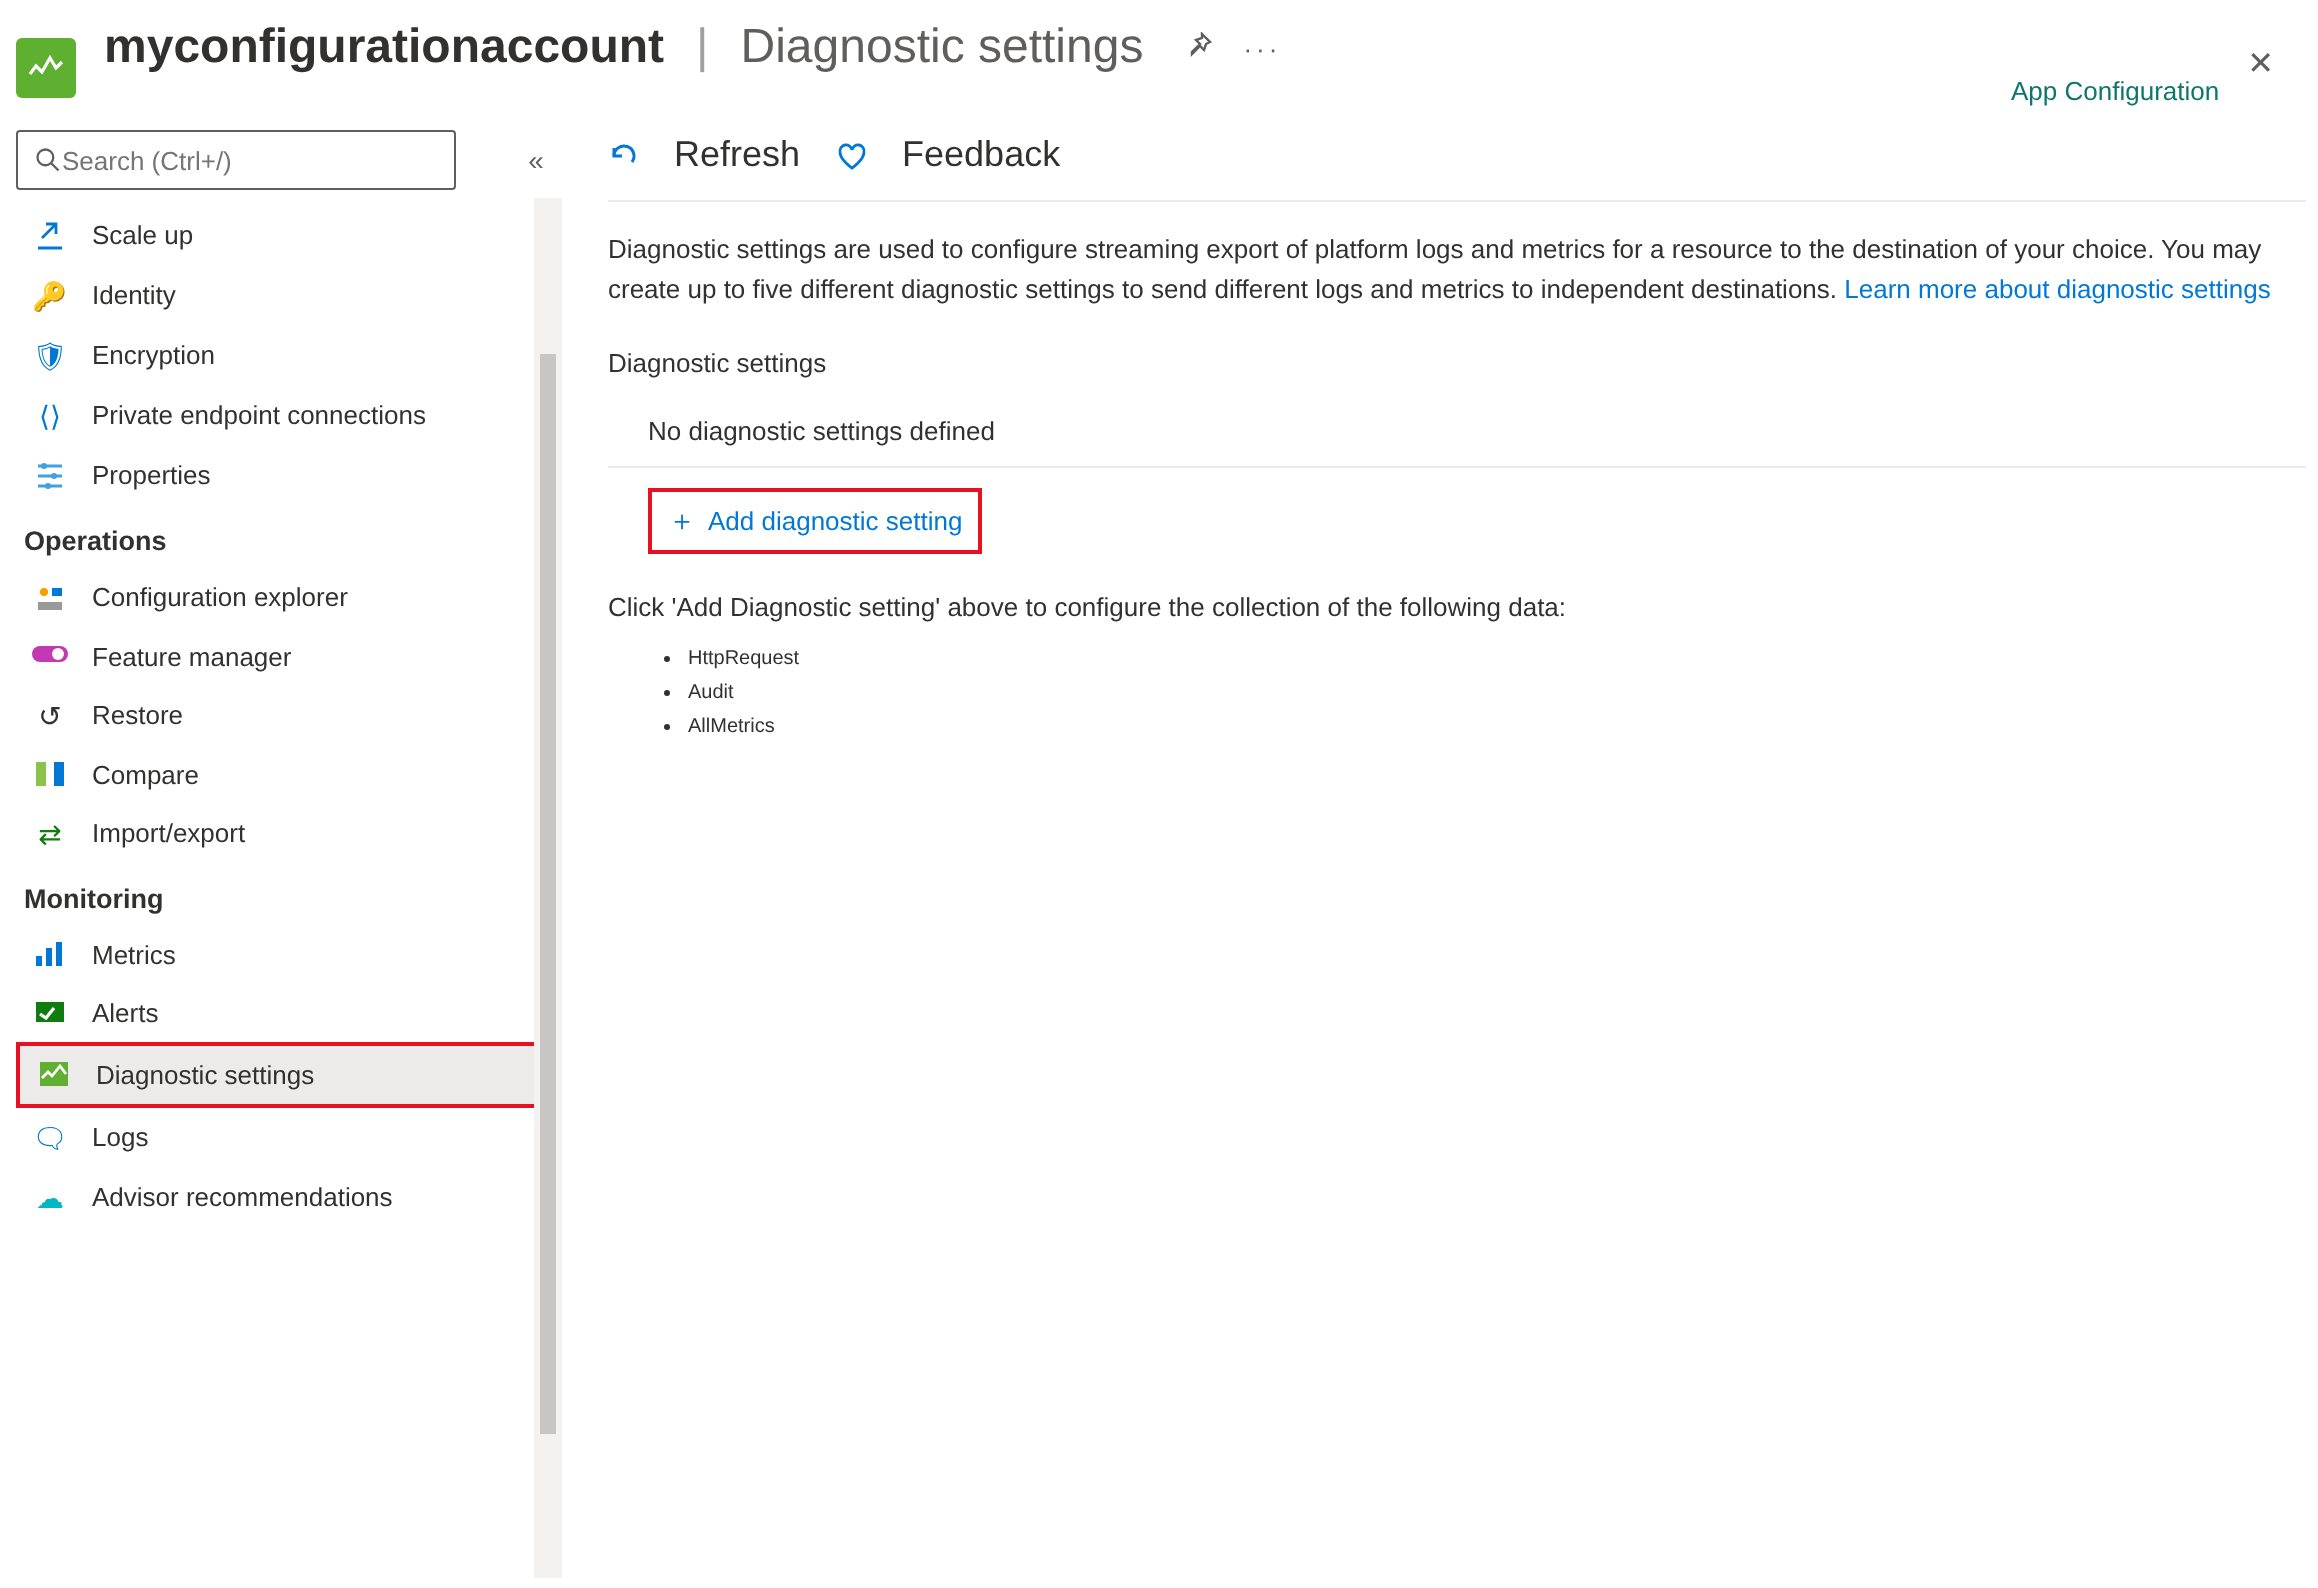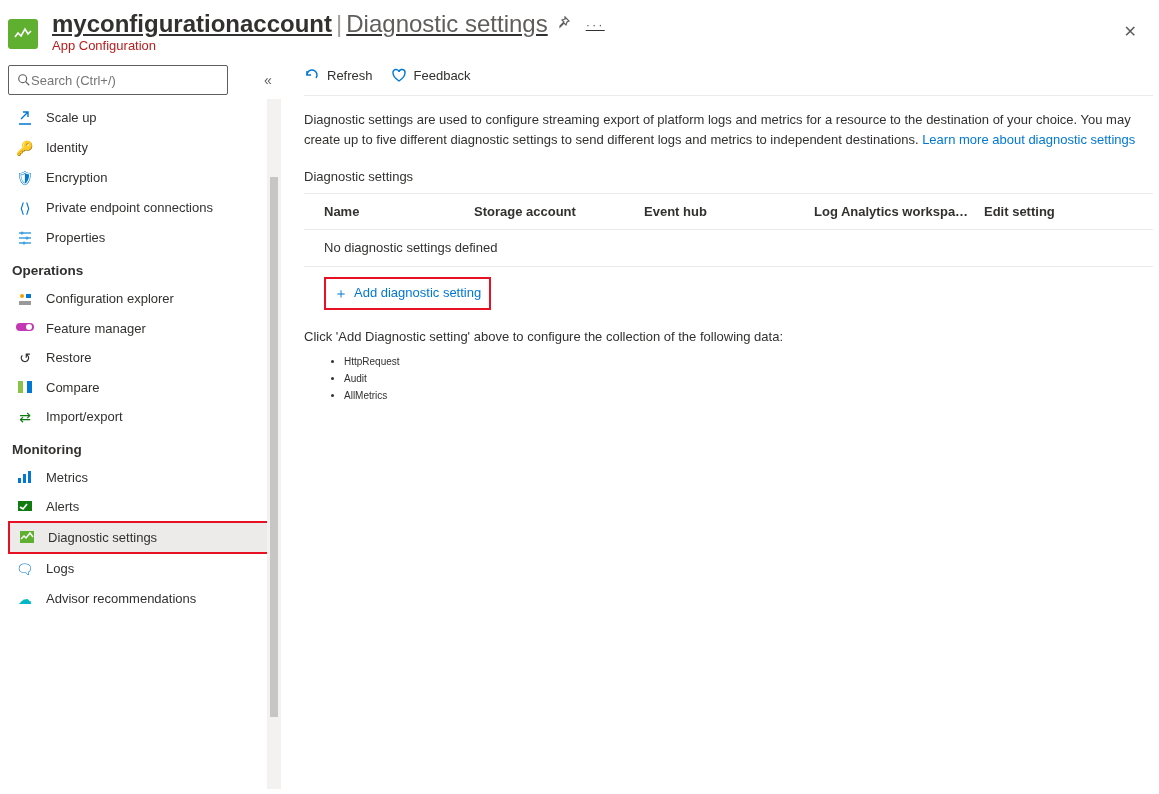--- a/index.html
+++ b/index.html
@@ -20,25 +20,25 @@
 }
 .header-icon {
   width: 30px; height: 30px;
   background: #5fb030;
   border-radius: 3px;
   display: flex; align-items: center; justify-content: center;
   margin-right: 14px;
   margin-top: 4px;
 }
 .header-titles { flex: 1; }
-.title-row { display: flex; gap: 0; text-decoration: underline; }
+.title-row { display: flex; gap: 12px; }
 .title-main { font-size: 24px; font-weight: 600; color:#323130; }
 .title-sep { font-size: 24px; color:#a19f9d; font-weight: 300; margin: 0 4px;}
 .title-sub { font-size: 24px; color:#605e5c; font-weight: 400; }
-.subtitle { font-size: 13px; color:#b91c1c; margin-top: 0px; }
+.subtitle { font-size: 13px; color:#0f766e; margin-top: 0px; text-align: right; }
 .header-actions { display:flex; gap:14px; align-items:center; margin-left: 8px; color:#605e5c;}
 .header-close { margin-left: auto; padding: 6px 14px; cursor:pointer; font-size:16px; color:#605e5c;}
 .layout { display:flex; height: calc(100% - 62px); }
 .sidebar { width: 280px; padding: 8px 0 0 8px; position:relative; }
 .search-wrap { display:flex; align-items:center; gap:28px; margin-bottom:8px;}
 .search-box {
   flex:1;
   display:flex; align-items:center;
   border:1px solid #605e5c; border-radius:2px;
   height:30px; padding:0 8px;
@@ -58,21 +58,21 @@
   color:#323130;
 }
 .nav-item.selected { background:#edebe9;}
 .nav-item .ic { width:18px; display:flex; justify-content:center; font-size:14px;}
 .nav-header { font-weight:600; padding: 10px 8px 6px 4px; font-size:13.5px; color:#323130;}
 .highlight-red { border: 2px solid #e81123; }
 .scroll-track { position:absolute; right:-1px; top:42px; width:14px; bottom:0; background:#f3f2f1;}
 .scroll-thumb { position:absolute; top:78px; width:8px; height:540px; background:#c8c6c4; left:3px; border-radius:0;}
 .main { flex:1; padding: 0 0 0 24px; position:relative;}
 .toolbar { display:flex; gap:18px; padding: 10px 0 12px 0; align-items:center; color:#323130;}
-.tool-btn { display:flex; align-items:center; gap:7px; cursor:pointer; font-size:13px; color:#323130;}
+.tool-btn { display:flex; align-items:center; gap:17px; cursor:pointer; font-size:18px; color:#323130;}
 .tool-btn .ic { color:#0078d4; font-size:15px;}
 .divider { border-bottom:1px solid #edebe9; margin-right:6px;}
 .content { padding: 14px 6px 0 0; font-size:13px; color:#323130; line-height:1.5;}
 .content a { color:#0078d4; text-decoration:none;}
 .section-label { margin-top:18px; margin-bottom:6px;}
 .table { width:100%; }
 .thead { display:flex; border-top:1px solid #edebe9; border-bottom:1px solid #edebe9; padding:8px 0;}
 .th { font-weight:600; font-size:13px;}
 .th.name { width:170px; padding-left:20px;}
 .th.sa { width:170px;}
@@ -268,27 +268,20 @@
     <div class="divider"></div>
 
     <div class="content">
       <p>
         <span>Diagnostic settings are used to configure streaming export of platform logs and metrics for a resource to the destination of your choice. You may create up to five different diagnostic settings to send different logs and metrics to independent destinations. </span><a href="#">Learn more about diagnostic settings</a>
       </p>
 
       <div class="section-label">Diagnostic settings</div>
 
       <div class="table">
-        <div class="thead">
-          <div class="th name">Name</div>
-          <div class="th sa">Storage account</div>
-          <div class="th eh">Event hub</div>
-          <div class="th law">Log Analytics workspa…</div>
-          <div class="th edit">Edit setting</div>
-        </div>
         <div class="trow">
           <div class="td">No diagnostic settings defined</div>
         </div>
         <div class="add-row">
           <span class="add-btn">
             <span class="plus">＋</span>
             <span>Add diagnostic setting</span>
           </span>
         </div>
       </div>

